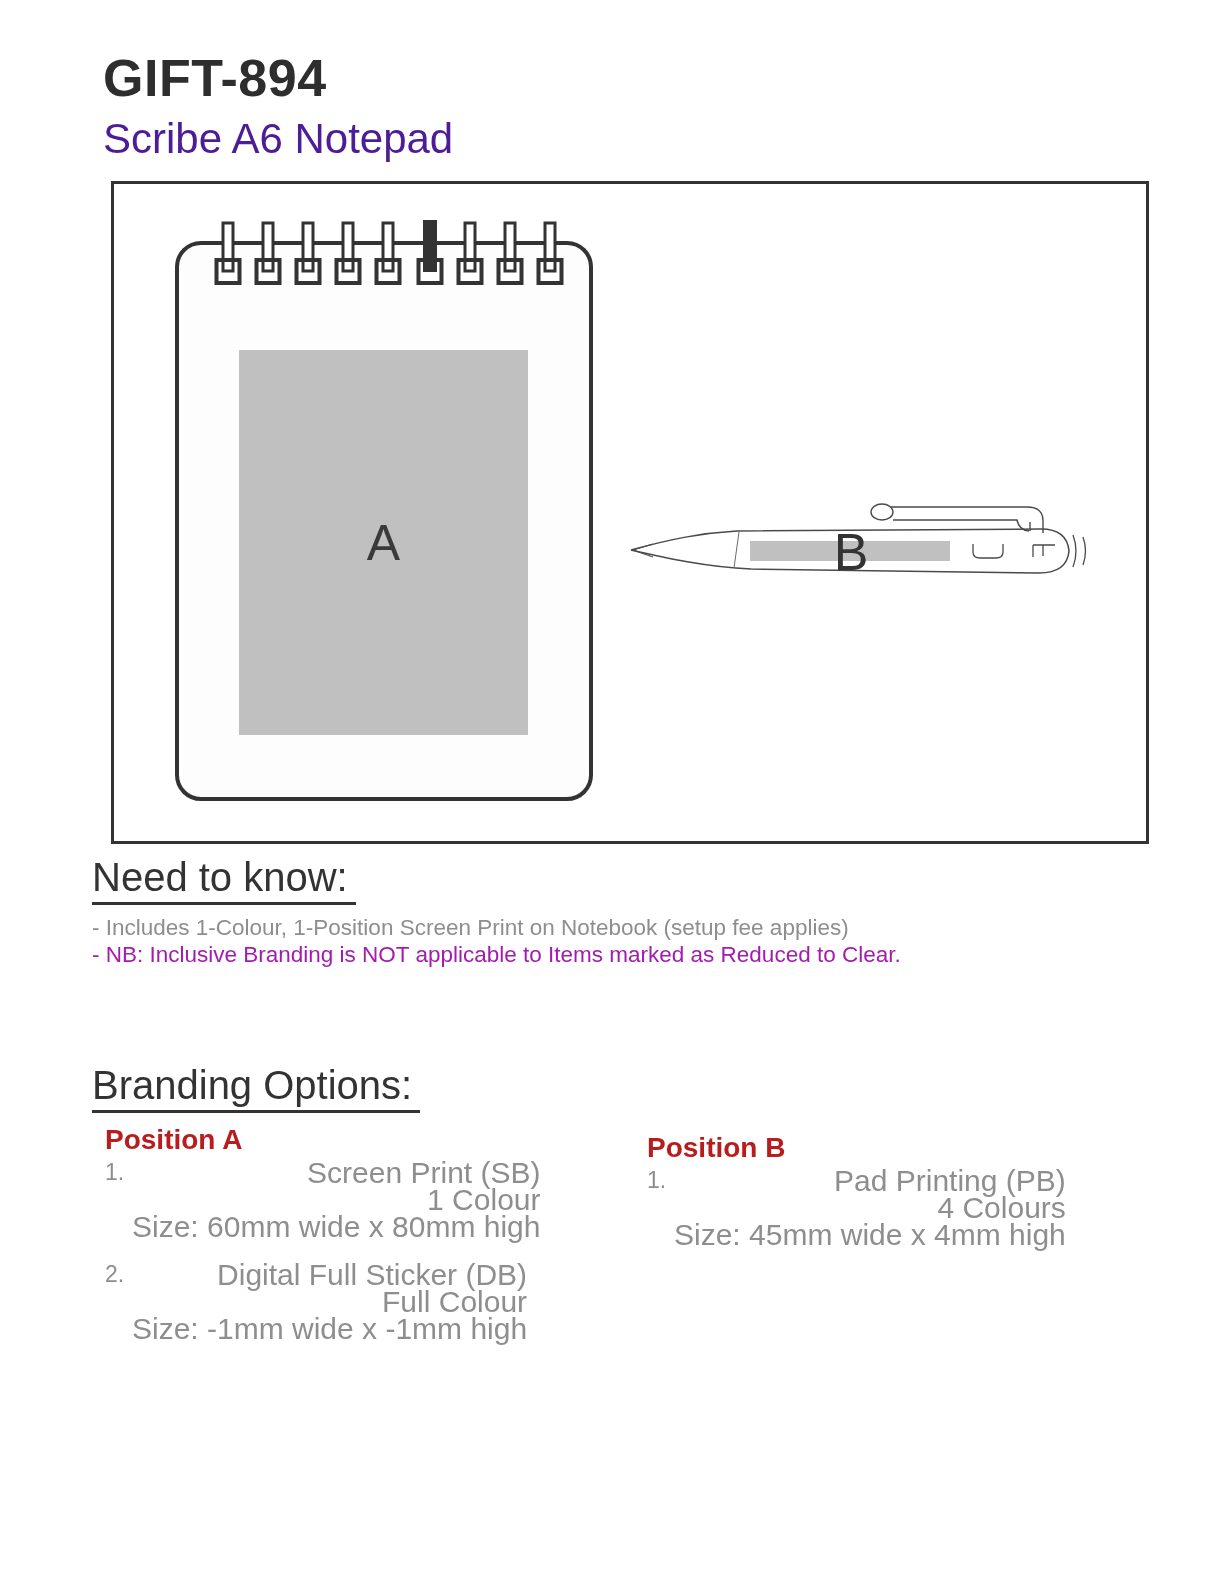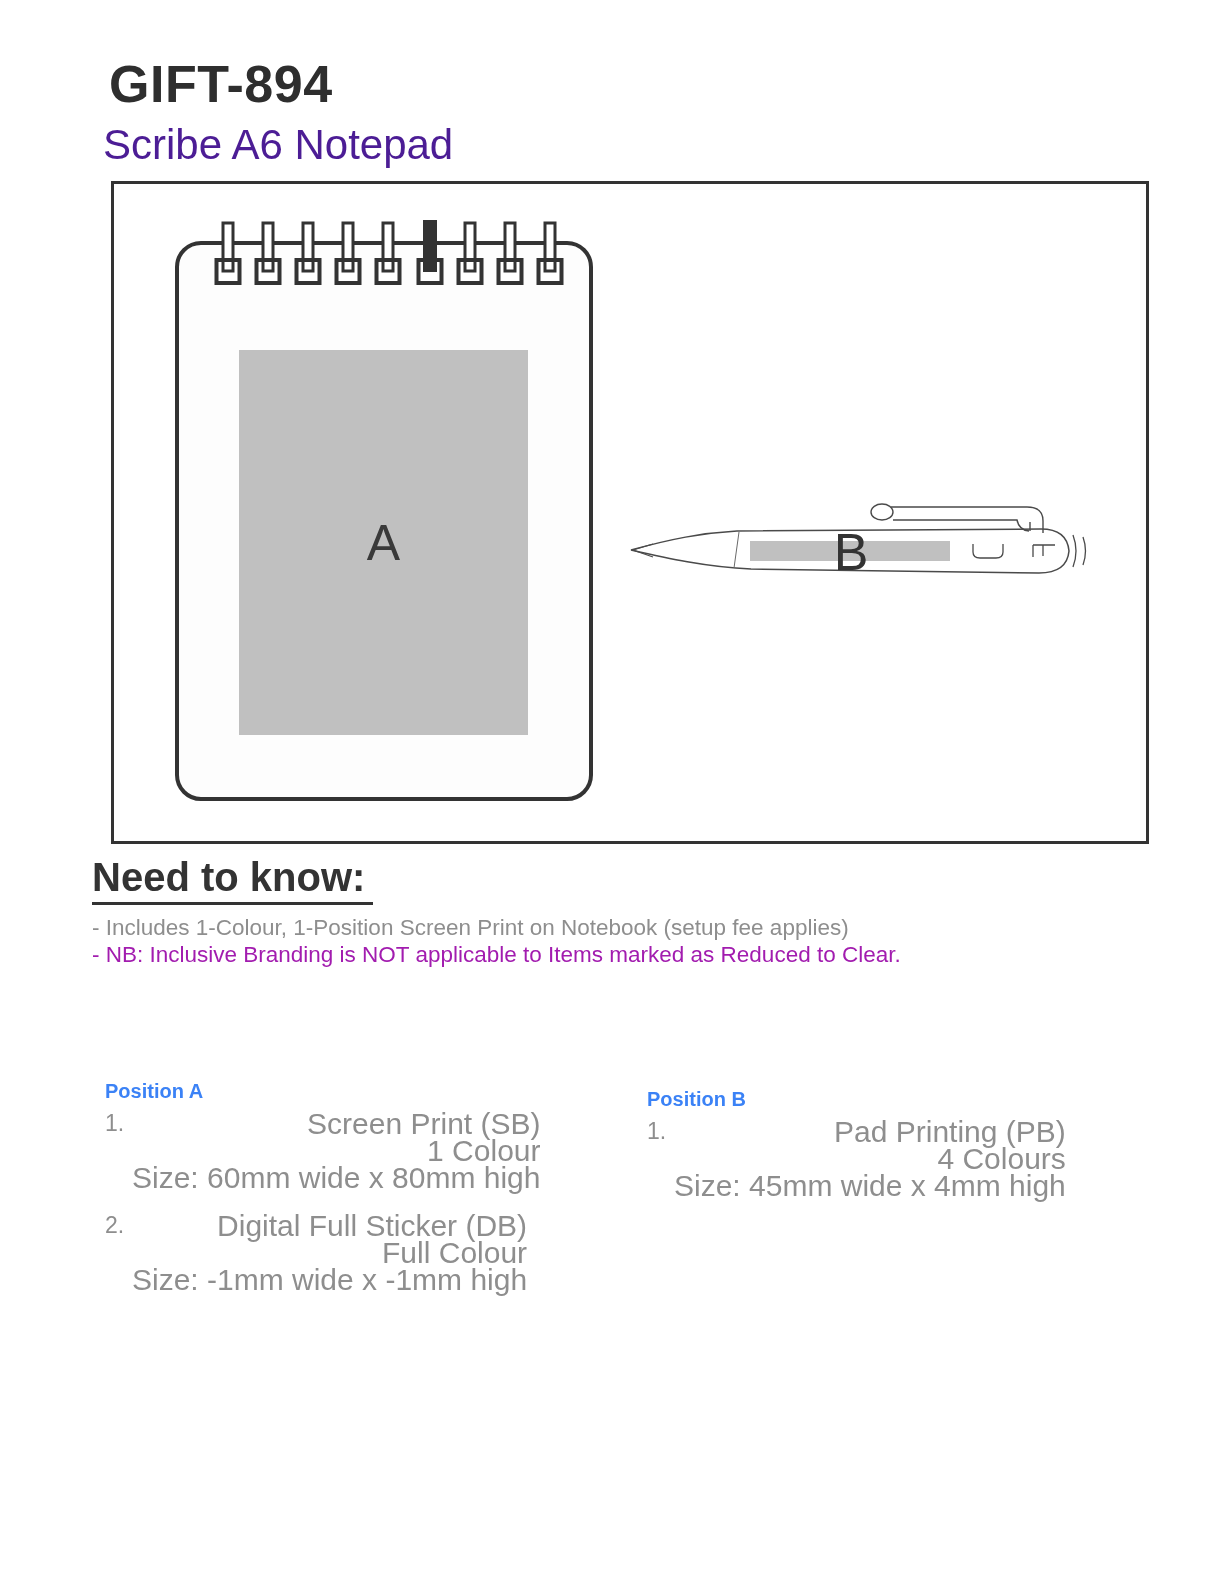--- a/index.html
+++ b/index.html
@@ -8,21 +8,21 @@
     width: 1224px;
     height: 1584px;
     background: #ffffff;
     font-family: "Liberation Sans", sans-serif;
     overflow: hidden;
   }
 
   
   .header { position: absolute; left: 103px; top: 52px; }
   .product-code {
-    margin: 6px; font-size: 52px; line-height: 52px;
+    margin: 0; font-size: 52px; line-height: 52px;
     font-weight: bold; color: #2e2e2e; letter-spacing: 0.5px;
   }
   .product-name {
     margin: 14px 0 0 0; font-size: 42px; line-height: 42px;
     font-weight: normal; color: #4c1d95;
   }
 
   
   .image-box {
     position: absolute; left: 111px; top: 181px;
@@ -45,37 +45,37 @@
   }
   .spirals { position: absolute; left: 89px; top: 35px; }
   .pen-svg { position: absolute; left: 507px; top: 311px; }
 
   
   .section { position: absolute; left: 92px; }
   .section-need { top: 856px; }
   .section-branding { top: 1064px; }
   .sec-heading {
     display: inline-block; margin: 0;
-    font-size: 40px; line-height: 42px; font-weight: bold; color: #333333;
+    font-size: 40px; line-height: 42px; font-weight: normal; color: #333333;
     padding: 0 8px 4px 0; border-bottom: 3px solid #333333;
   }
   .notes { margin-top: 9px; }
   .note {
     margin: 0; font-size: 22.5px; line-height: 27px;
     color: #8e8e8e; white-space: nowrap;
   }
   .note-red { color: #a21caf; }
 
   .columns { position: relative; margin-top: 12px; width: 1080px; height: 240px; }
   .col { position: absolute; top: 0; width: 500px; }
   .col-a { left: 13px; }
   .col-b { left: 555px; margin-top: 8px; }
   .col-title {
-    font-size: 20px; line-height: 30px; font-weight: bold;
-    color: #3b82f6; margin-bottom: 4px;
+    font-size: 28px; line-height: 30px; font-weight: bold;
+    color: #b91c1c; margin-bottom: 4px;
   }
   .method { display: flex; margin-bottom: 21px; }
   .method-num {
     flex: none; width: 27px;
     font-size: 23px; line-height: 27px; color: #8e8e8e;
   }
   .method-line { font-size: 30px; line-height: 27px; color: #8e8e8e; white-space: nowrap; text-align: right; }
 </style>
 </head>
 <body>
@@ -171,20 +171,21 @@
 
   <div class="section section-need">
     <h3 class="sec-heading">Need to know:</h3>
     <div class="notes">
       <p class="note">- Includes 1-Colour, 1-Position Screen Print on Notebook (setup fee applies)</p>
       <p class="note note-red">- NB: Inclusive Branding is NOT applicable to Items marked as Reduced to Clear.</p>
     </div>
   </div>
 
   <div class="section section-branding">
+    <h3 class="sec-heading">Branding Options:</h3>
 
     <div class="columns">
 
       <div class="col col-a">
         <div class="col-title">Position A</div>
 
         <div class="method">
           <span class="method-num">1.</span>
           <div class="method-body">
             <div class="method-line">Screen Print (SB)</div>

